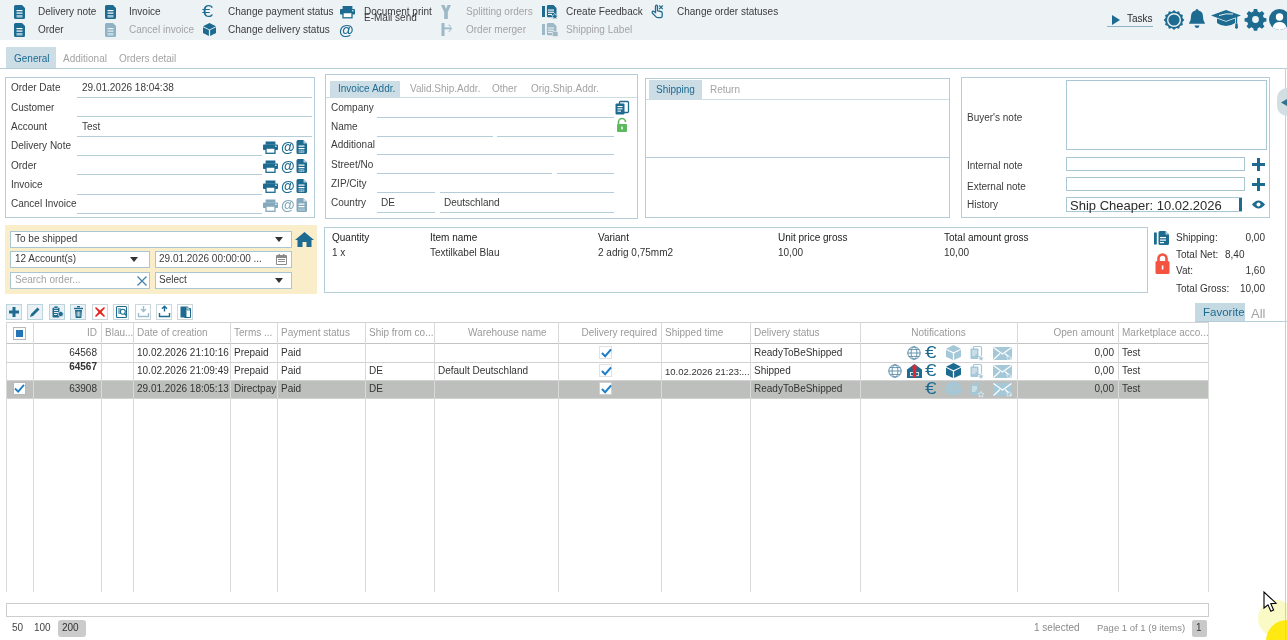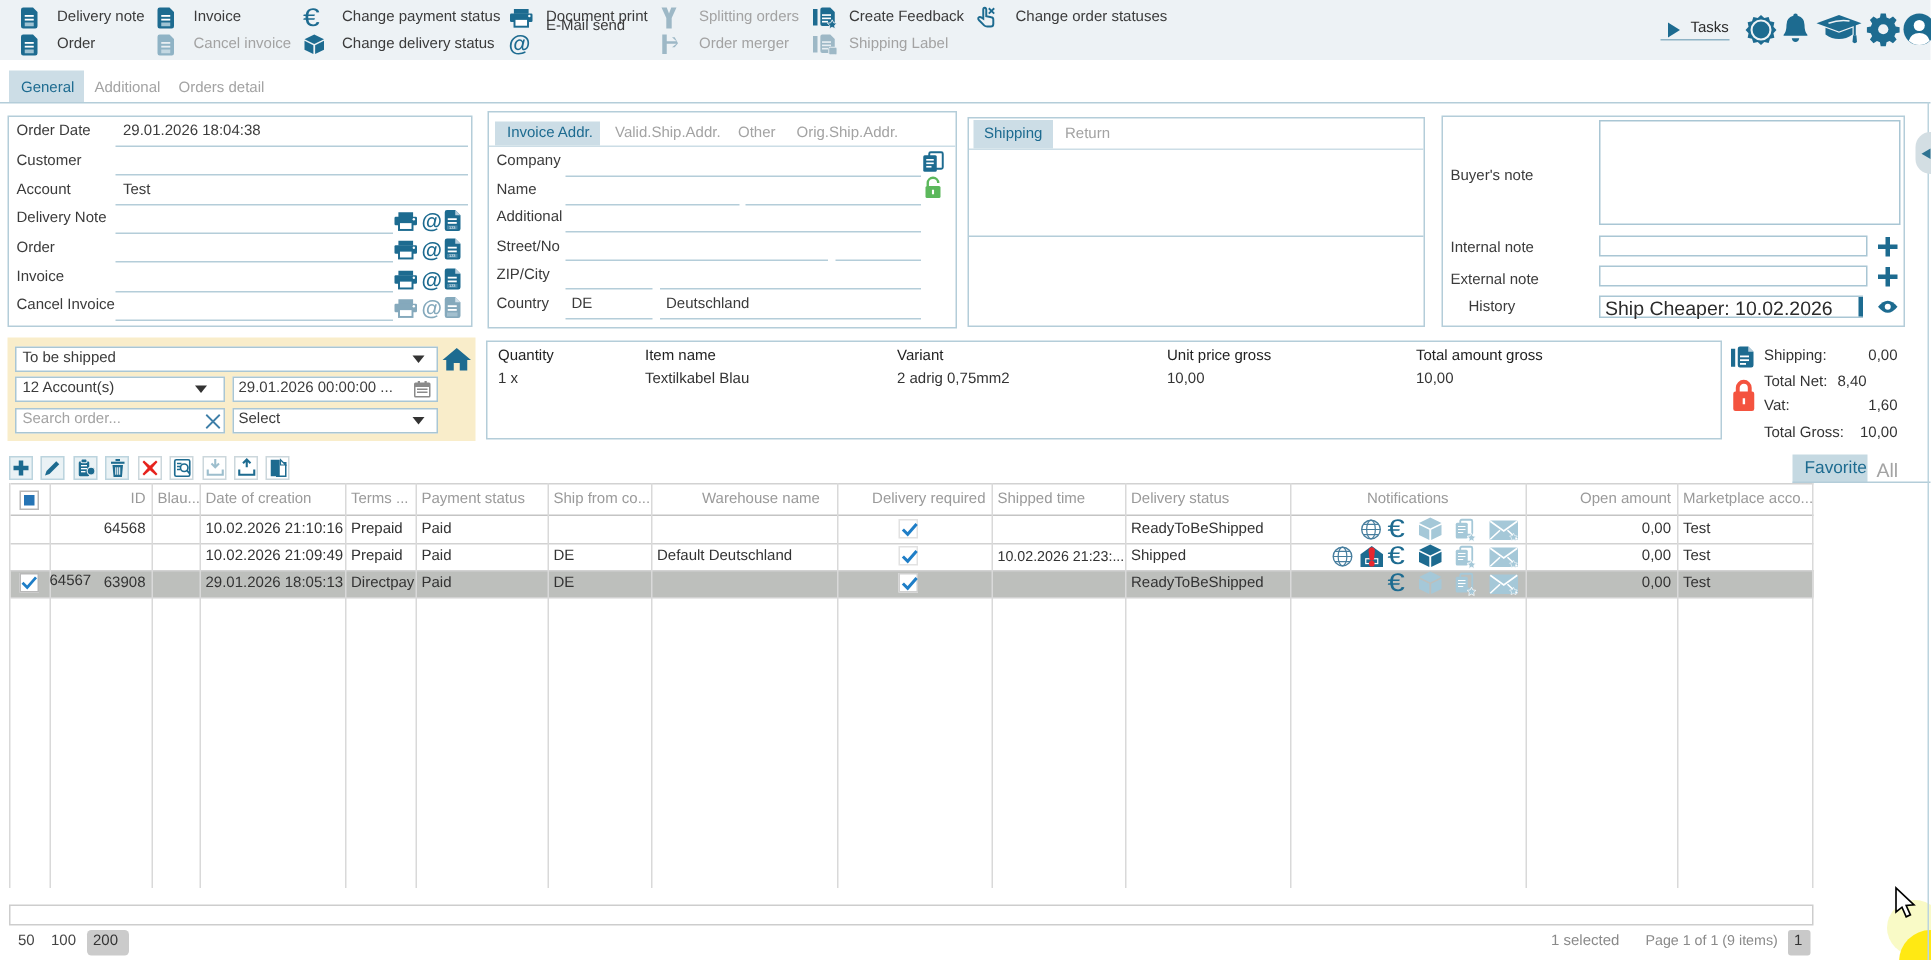--- a/index.html
+++ b/index.html
@@ -289,21 +289,21 @@
   <div class="t" style="left:967px;top:160px;">Internal note</div>
   <div class="inp" style="left:1066px;top:157px;width:179px;height:14px;"></div>
   <svg style="left:1252px;top:158px;" width="13" height="13" viewBox="0 0 13 13">
       <path d="M5 0 h3 v5 h5 v3 h-5 v5 h-3 v-5 h-5 v-3 h5 z" fill="#1d6b90"></path>
     </svg>
   <div class="t" style="left:967px;top:181px;">External note</div>
   <div class="inp" style="left:1066px;top:177px;width:179px;height:14px;"></div>
   <svg style="left:1252px;top:178px;" width="13" height="13" viewBox="0 0 13 13">
       <path d="M5 0 h3 v5 h5 v3 h-5 v5 h-3 v-5 h-5 v-3 h5 z" fill="#1d6b90"></path>
     </svg>
-  <div class="t" style="left:967px;top:199px;margin-left:12px;">History</div>
+  <div class="t" style="left:967px;top:199px;">History</div>
   <div class="inp" style="left:1066px;top:197px;width:176px;height:15px;"></div>
   <div class="t" style="left:1070px;top:198px;font-size:13px;color:#2b2b2b;">Ship Cheaper: 10.02.2026</div>
   <div class="abs" style="left:1239px;top:198px;width:3px;height:13px;background:#1d6b90;"></div>
   <svg style="left:1252px;top:200px;" width="13" height="9" viewBox="0 0 13 9">
     <path d="M0 4.5 Q6.5 -3.5 13 4.5 Q6.5 12.5 0 4.5 Z" fill="#1d6b90"></path>
     <circle cx="6.5" cy="4.5" r="2" fill="#fff"></circle>
   </svg>
 
   <div class="abs" style="left:1277px;top:88px;width:20px;height:28px;border-radius:14px;background:#d3dee3;z-index:3;"></div>
   <svg style="left:1281px;top:99px;z-index:4;" width="6" height="7" viewBox="0 0 6 7">
@@ -492,21 +492,21 @@
   <div class="cell" style="left:234px;top:347px;">Prepaid</div>
   <div class="cell" style="left:281px;top:347px;">Paid</div>
   <div class="abs" style="left:599px;top:346px;width:13px;height:13px;background:#fff;border:1px solid #e2e2e2;"></div>
   <svg style="left:601px;top:348px;" width="11" height="10" viewBox="0 0 12 10">
       <path d="M1 5 L4.5 8.5 L11 1" stroke="#1f7ec7" stroke-width="2.2" fill="none"></path>
     </svg>
   <div class="cell" style="left:754px;top:347px;">ReadyToBeShipped</div>
   <div class="cell" style="left:1017px;top:347px;width:97px;text-align:right;">0,00</div>
   <div class="cell" style="left:1122px;top:347px;">Test</div>
 
-  <div class="cell" style="left:33px;top:382px;width:64px;text-align:left;">64567</div>
+  <div class="cell" style="left:33px;top:361px;width:64px;text-align:right;font-weight:bold;">64567</div>
   <div class="cell" style="left:137px;top:365px;">10.02.2026 21:09:49</div>
   <div class="cell" style="left:234px;top:365px;">Prepaid</div>
   <div class="cell" style="left:281px;top:365px;">Paid</div>
   <div class="cell" style="left:369px;top:365px;">DE</div>
   <div class="cell" style="left:438px;top:365px;">Default Deutschland</div>
   <div class="abs" style="left:599px;top:364px;width:13px;height:13px;background:#fff;border:1px solid #e2e2e2;"></div>
   <svg style="left:601px;top:366px;" width="11" height="10" viewBox="0 0 12 10">
       <path d="M1 5 L4.5 8.5 L11 1" stroke="#1f7ec7" stroke-width="2.2" fill="none"></path>
     </svg>
   <div class="cell" style="left:665px;top:366px;font-size:9.5px;">10.02.2026 21:23:...</div>

